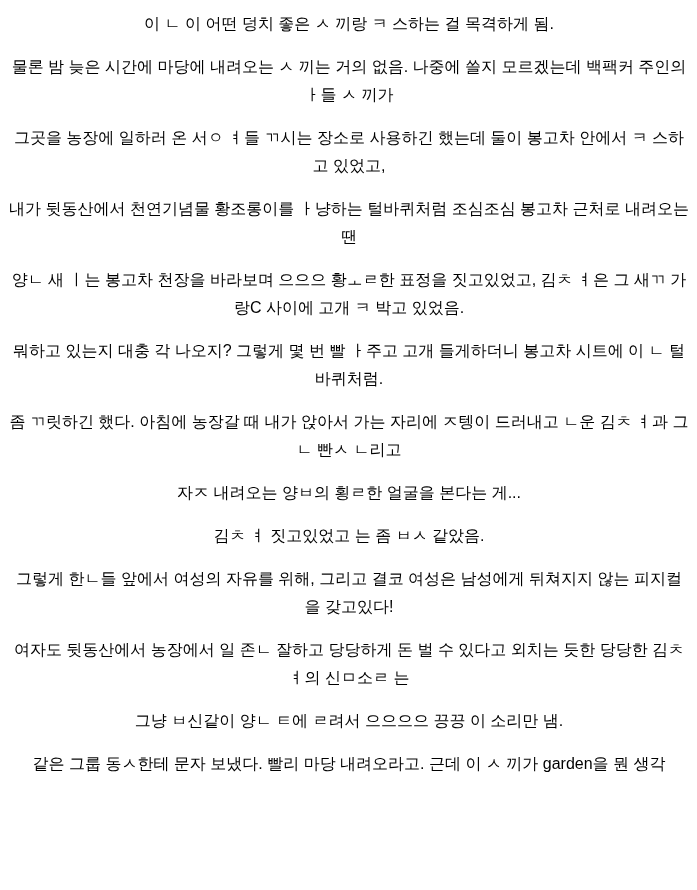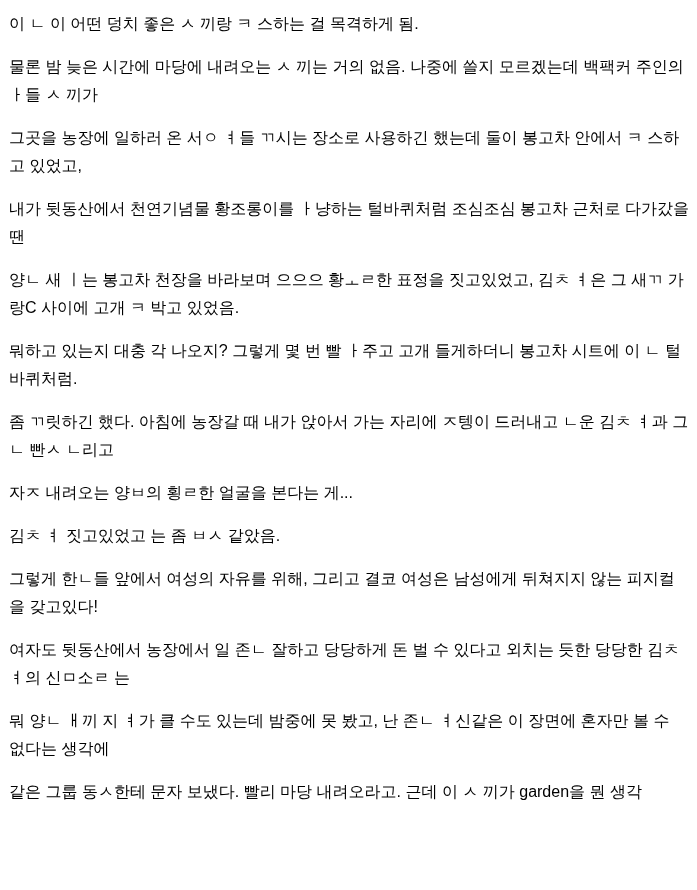--- a/index.html
+++ b/index.html
@@ -19,32 +19,33 @@
     font-family: "Liberation Sans", "DejaVu Sans", sans-serif;
     font-size: 16px;
     line-height: 28px;
     color: #000000;
     word-break: normal;
     overflow-wrap: break-word;
   }
   .post-content p {
     margin: 0 0 15px 0;
     padding: 0;
+    text-align: center;
   }
 </style>
 </head>
 <body>
 
 <div class="post-content">
   <p>이 ㄴ 이 어떤 덩치 좋은 ㅅ 끼랑 ㅋ 스하는 걸 목격하게 됨.</p>
   <p>물론 밤 늦은 시간에 마당에 내려오는 ㅅ 끼는 거의 없음. 나중에 쓸지 모르겠는데 백팩커 주인의 ㅏ들 ㅅ 끼가</p>
   <p>그곳을 농장에 일하러 온 서ㅇ ㅕ들 ㄲ시는 장소로 사용하긴 했는데 둘이 봉고차 안에서 ㅋ 스하고 있었고,</p>
-  <p>내가 뒷동산에서 천연기념물 황조롱이를 ㅏ냥하는 털바퀴처럼 조심조심 봉고차 근처로 다가갔을 땐</p>
+  <p>내가 뒷동산에서 천연기념물 황조롱이를 ㅏ냥하는 털바퀴처럼 조심조심 봉고차 근처로 내려오는 땐</p>
   <p>양ㄴ 새 ㅣ는 봉고차 천장을 바라보며 으으으 황ㅗㄹ한 표정을 짓고있었고, 김ㅊ ㅕ은 그 새ㄲ 가랑C 사이에 고개 ㅋ 박고 있었음.</p>
   <p>뭐하고 있는지 대충 각 나오지? 그렇게 몇 번 빨 ㅏ주고 고개 들게하더니 봉고차 시트에 이 ㄴ 털바퀴처럼.</p>
   <p>좀 ㄲ릿하긴 했다. 아침에 농장갈 때 내가 앉아서 가는 자리에 ㅈ텡이 드러내고 ㄴ운 김ㅊ ㅕ과 그ㄴ 빤ㅅ ㄴ리고</p>
   <p>자ㅈ 내려오는 양ㅂ의 횡ㄹ한 얼굴을 본다는 게...</p>
   <p>김ㅊ ㅕ 짓고있었고 는 좀 ㅂㅅ 같았음.</p>
   <p>그렇게 한ㄴ들 앞에서 여성의 자유를 위해, 그리고 결코 여성은 남성에게 뒤쳐지지 않는 피지컬을 갖고있다!</p>
   <p>여자도 뒷동산에서 농장에서 일 존ㄴ 잘하고 당당하게 돈 벌 수 있다고 외치는 듯한 당당한 김ㅊ ㅕ의 신ㅁ소ㄹ 는</p>
-  <p>뭐 양ㄴ ㅐ끼 지 ㅕ가 클 수도 있는데 밤중에 못 봤고, 난 존ㄴ ㅕ신같은 이 장면에 혼자만 볼 수 없다는 생각에</p>
+  <p>그냥 ㅂ신같이 양ㄴ ㅌ에 ㄹ려서 으으으으 끙끙 이 소리만 냄.</p>
   <p>같은 그룹 동ㅅ한테 문자 보냈다. 빨리 마당 내려오라고. 근데 이 ㅅ 끼가 garden을 뭔 생각</p>
 </div>
 
 </body></html>

